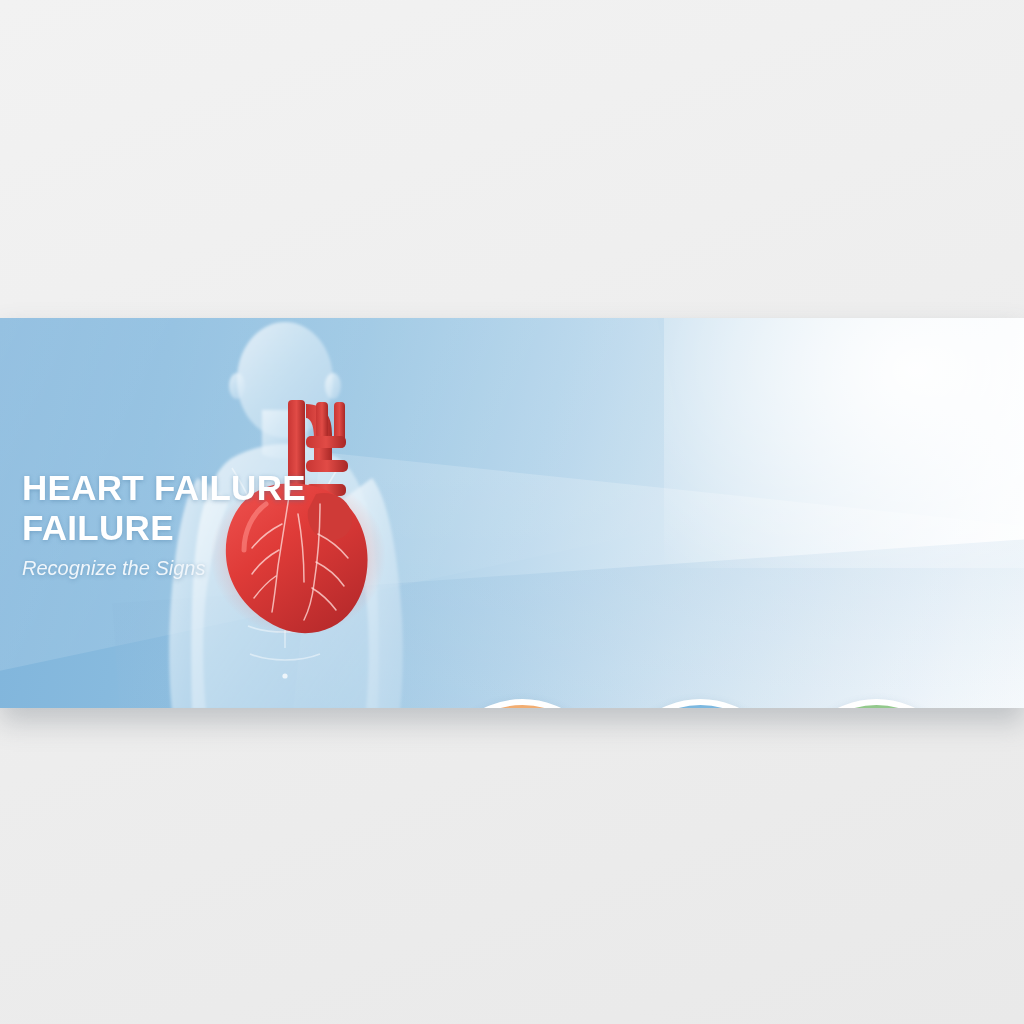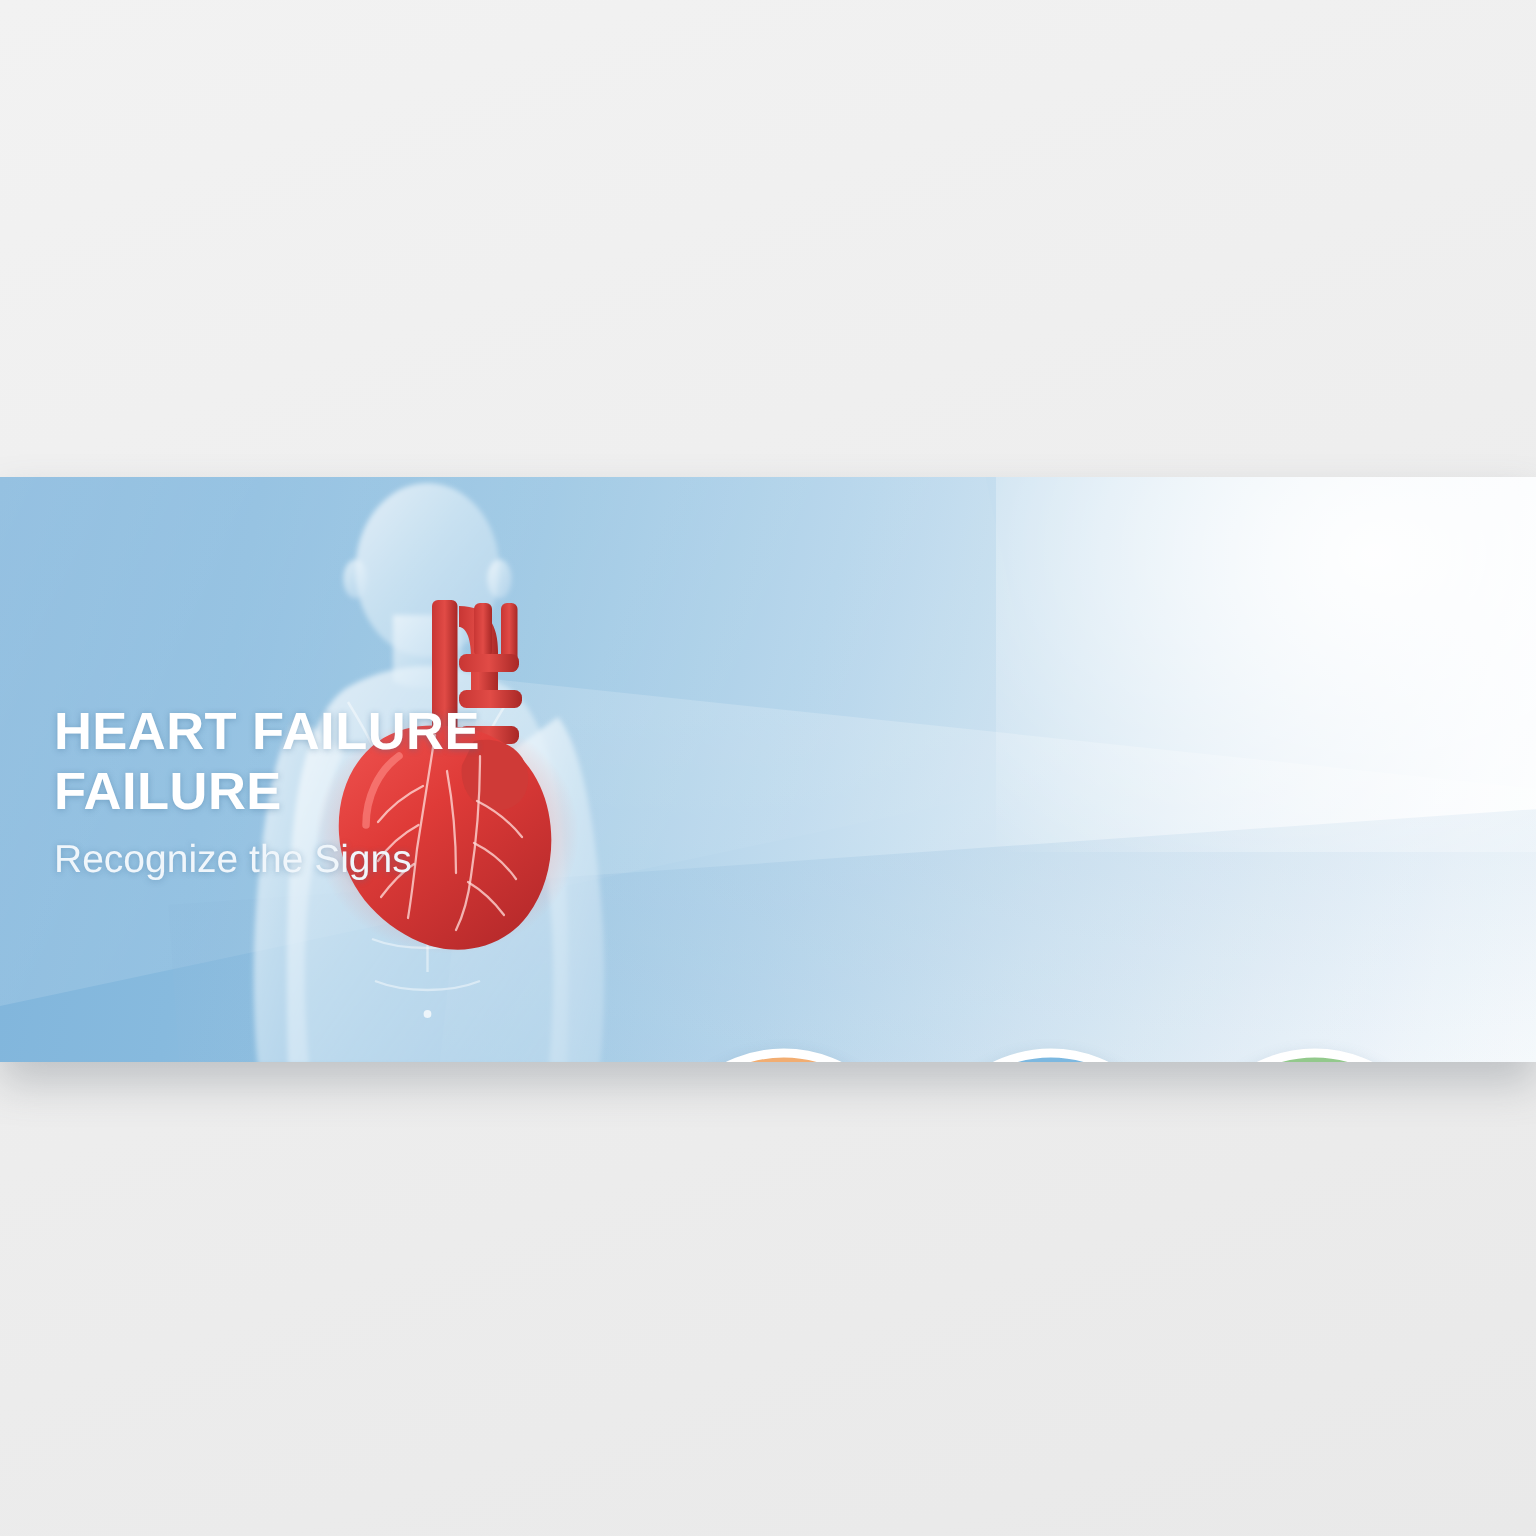--- a/index.html
+++ b/index.html
@@ -67,41 +67,42 @@
   }
   .sheen-d {
     right: -60px; top: -80px;
     width: 420px; height: 330px;
     background: radial-gradient(ellipse at 60% 40%, rgba(255,255,255,0.95), rgba(255,255,255,0));
   }
 
   
   #headline {
     position: absolute;
-    left: 36px;
+    left: 22px;
     top: 150px;
     width: 400px;
     z-index: 6;
   }
   .title-line {
     font-size: 35px;
     font-weight: 700;
     letter-spacing: 0.3px;
     line-height: 40px;
     color: #ffffff;
     text-shadow: 0 1px 4px rgba(60, 110, 150, 0.40);
     white-space: nowrap;
   }
   .subtitle {
     margin-top: 9px;
-    font-size: 26px;
+    font-size: 20px;
     font-weight: 400;
     color: #f0f6fb;
     text-shadow: 0 1px 4px rgba(60, 110, 150, 0.40);
     white-space: nowrap;
+    font-style: italic;
   }
 
   
   #figure-wrap {
     position: absolute;
     left: 120px;
     top: 0;
     width: 330px;
     height: 390px;
     z-index: 3;

